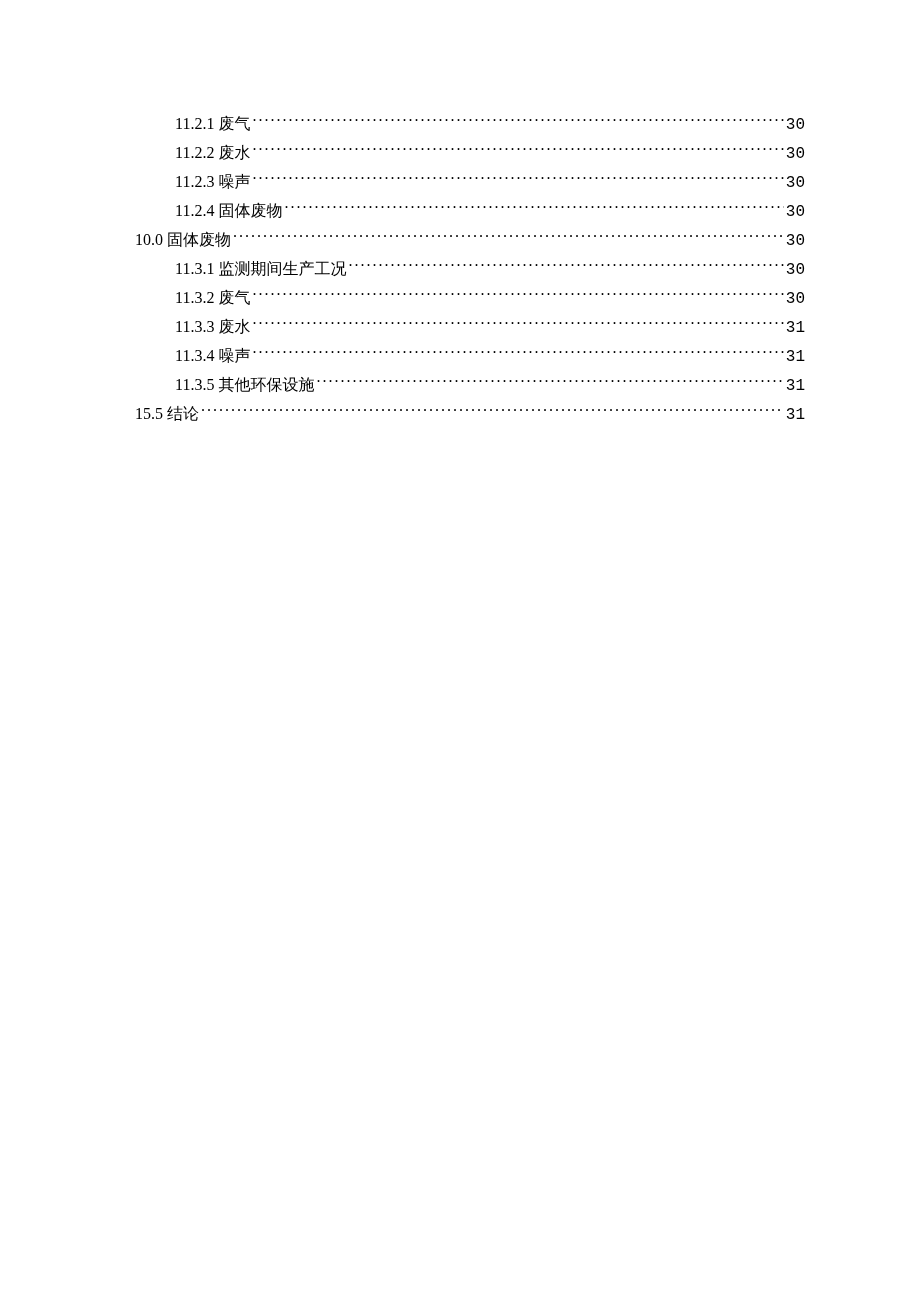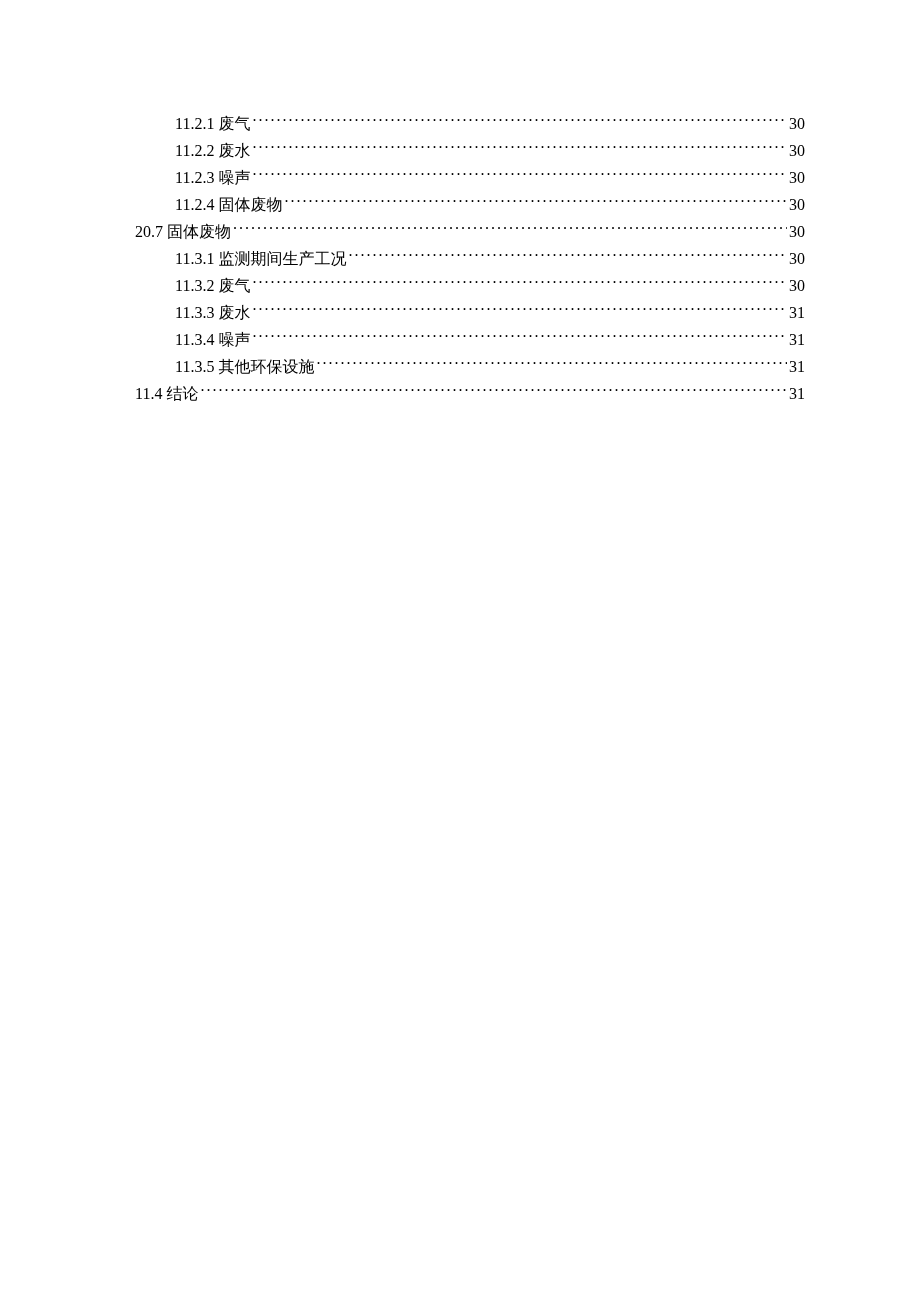--- a/index.html
+++ b/index.html
@@ -43,20 +43,21 @@
     .toc-leader::after {
       content: "....................................................................................................................................................................................................";
       position: absolute;
       left: 0;
       bottom: 0;
       letter-spacing: 2px;
       color: #000000;
     }
     .toc-page {
       flex-shrink: 0;
+      font-family: Liberation Mono, monospace;
     }
   </style>
 </head>
 <body>
 
 <div id="toc-container">
     <div class="toc-entry level-3">
       <span class="toc-label"><span>11.2.1</span>  <span>废气</span></span>
       <span class="toc-leader"></span>
       <span class="toc-page">30</span>
@@ -70,21 +71,21 @@
       <span class="toc-label"><span>11.2.3</span>  <span>噪声</span></span>
       <span class="toc-leader"></span>
       <span class="toc-page">30</span>
     </div>
     <div class="toc-entry level-3">
       <span class="toc-label"><span>11.2.4</span>  <span>固体废物</span></span>
       <span class="toc-leader"></span>
       <span class="toc-page">30</span>
     </div>
     <div class="toc-entry level-2">
-      <span class="toc-label"><span>20.7</span>  <span>固体废物</span></span>
+      <span class="toc-label"><span>10.0</span>  <span>固体废物</span></span>
       <span class="toc-leader"></span>
       <span class="toc-page">30</span>
     </div>
     <div class="toc-entry level-3">
       <span class="toc-label"><span>11.3.1</span>  <span>监测期间生产工况</span></span>
       <span class="toc-leader"></span>
       <span class="toc-page">30</span>
     </div>
     <div class="toc-entry level-3">
       <span class="toc-label"><span>11.3.2</span>  <span>废气</span></span>
@@ -100,17 +101,17 @@
       <span class="toc-label"><span>11.3.4</span>  <span>噪声</span></span>
       <span class="toc-leader"></span>
       <span class="toc-page">31</span>
     </div>
     <div class="toc-entry level-3">
       <span class="toc-label"><span>11.3.5</span>  <span>其他环保设施</span></span>
       <span class="toc-leader"></span>
       <span class="toc-page">31</span>
     </div>
     <div class="toc-entry level-2">
-      <span class="toc-label"><span>11.4</span>  <span>结论</span></span>
+      <span class="toc-label"><span>15.5</span>  <span>结论</span></span>
       <span class="toc-leader"></span>
       <span class="toc-page">31</span>
     </div>
   </div>
 
 </body></html>

